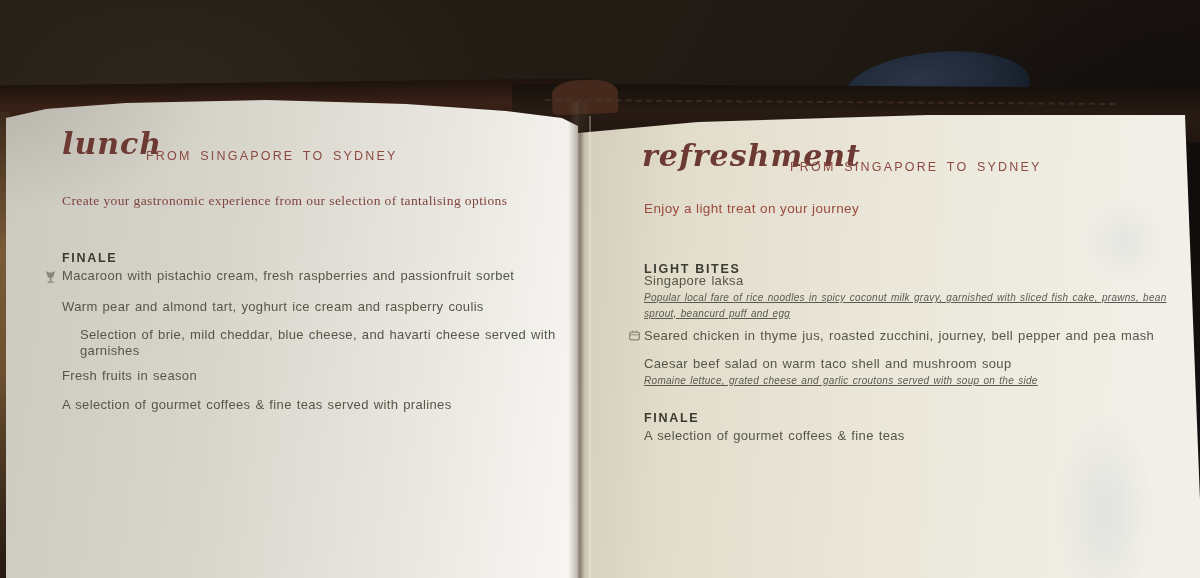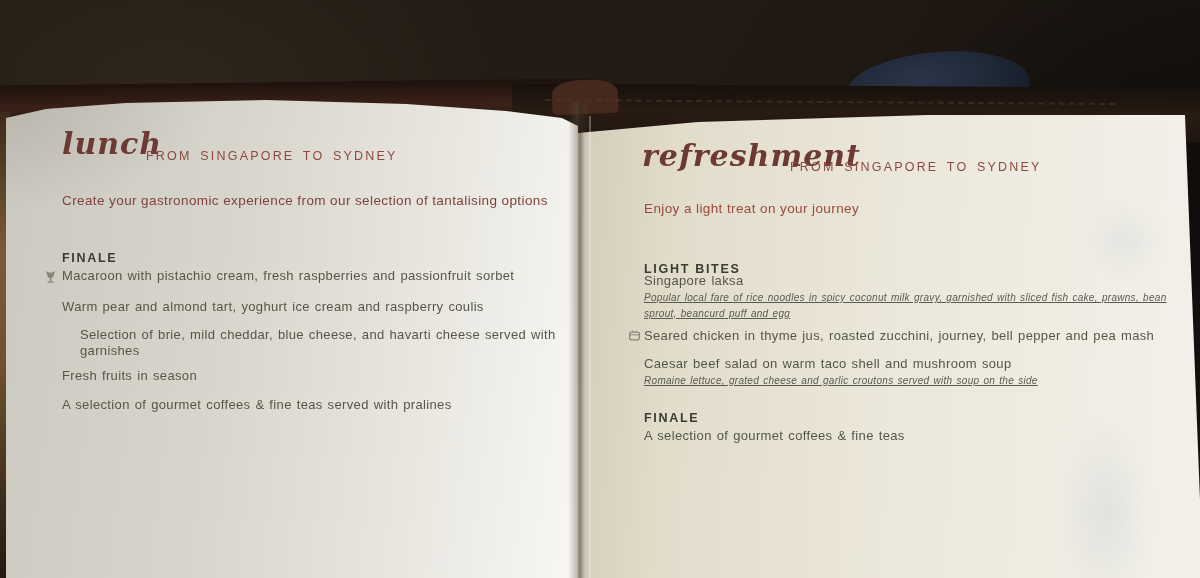--- a/index.html
+++ b/index.html
@@ -107,21 +107,21 @@
   <div class="cover-top-left"></div>
   <div class="cover-top-right"></div>
   <div class="spine-suede"></div>
   <div class="stitch"></div>
   <div class="cover-left-edge"></div>
 
   <div class="page page-left">
 
     <div class="script-title" style="left:56px; top:26px;">lunch</div>
     <div class="route" style="left:140px; top:49px;">FROM SINGAPORE TO SYDNEY</div>
-    <div class="intro intro-left" style="left:56px; top:93px;">Create your gastronomic experience from our selection of tantalising options</div>
+    <div class="intro intro-left" style="left:56px; top:93px;font-family:Liberation Serif, serif;">Create your gastronomic experience from our selection of tantalising options</div>
 
     <div class="sec-heading" style="left:56px; top:151px;">FINALE</div>
 
     <span class="marker" style="left:38px; top:169px;">
       <svg width="13" height="15" viewBox="0 0 13 15">
         <path d="M2 2 Q6.5 5.5 11 2 L9.2 8 Q6.5 10.2 3.8 8 Z" fill="#6f6e60"></path>
         <rect x="5.8" y="9" width="1.6" height="3" fill="#6f6e60"></rect>
         <rect x="3.6" y="12.4" width="6" height="1.4" fill="#6f6e60"></rect>
       </svg>
     </span>

